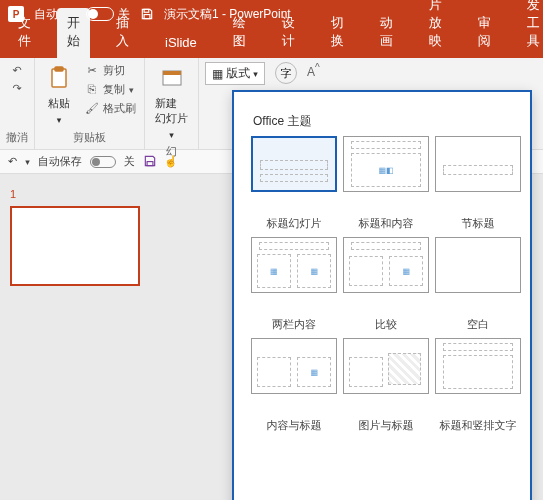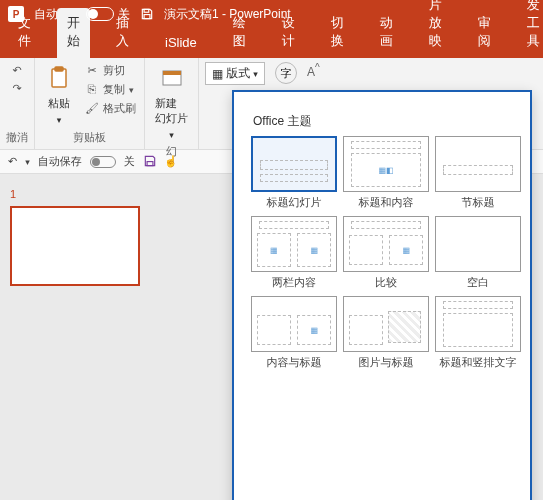--- a/index.html
+++ b/index.html
@@ -47,21 +47,21 @@
   
   .layout-popup {
     position: absolute; left: 232px; top: 90px; width: 300px; height: 494px;
     background: #fff; border: 2px solid #1a5fb4; box-shadow: 0 4px 12px rgba(0,0,0,.2);
     padding: 17px; overflow: auto;
   }
   .layout-popup .popup-title { font-size: 12px; color: #333; padding: 4px 2px 6px; }
   .layout-grid { display: grid; grid-template-columns: repeat(3, 1fr); gap: 6px 6px; }
   .layout-item { display: flex; flex-direction: column; align-items: center; gap: 3px; }
   .layout-thumb { width: 86px; height: 56px; border: 1px solid #999; background: #fff; position: relative; }
-  .layout-label { font-size: 11px; color: #444; text-align: center; }
+  .layout-label { font-size: 11px; color: #444; text-align: center; margin-top: 21px; }
   .layout-item.selected .layout-thumb { border: 2px solid #1a5fb4; background: #eef4fc; }
   .ph-sub { position: absolute; top: 28px; left: 8%; width: 84%; height: 16px; border: 1px dashed #bbb; }
   .ph-title-mid { position: absolute; top: 22px; left: 8%; width: 84%; height: 10px; border: 1px dashed #bbb; }
   .ph-half-l { position: absolute; top: 16px; left: 6%; width: 40%; height: 34px; border: 1px dashed #bbb; }
   .ph-half-r { position: absolute; top: 16px; right: 6%; width: 40%; height: 34px; border: 1px dashed #bbb; }
   .ph-title-s { position: absolute; top: 4px; left: 8%; width: 84%; height: 8px; border: 1px dashed #bbb; }
   .ph-small-l { position: absolute; top: 18px; left: 6%; width: 40%; height: 30px; border: 1px dashed #bbb; }
   .ph-small-r { position: absolute; top: 18px; right: 6%; width: 40%; height: 30px; border: 1px dashed #bbb; }
   .ph-content-icons { position: absolute; top: 50%; left: 50%; transform: translate(-50%,-50%); font-size: 8px; color: #5b9bd5; }
   .ph-pic-l { position: absolute; top: 14px; left: 6%; width: 40%; height: 32px; border: 1px dashed #bbb; background: repeating-linear-gradient(45deg,#eee,#eee 3px,#fff 3px,#fff 6px); }

